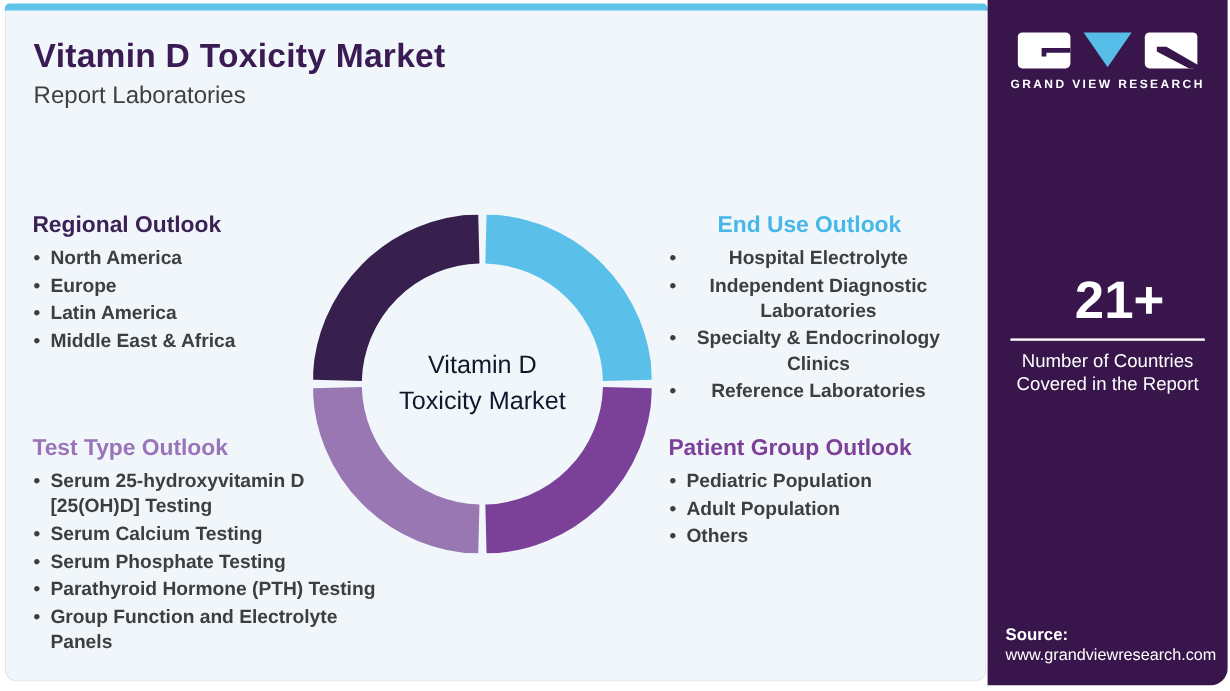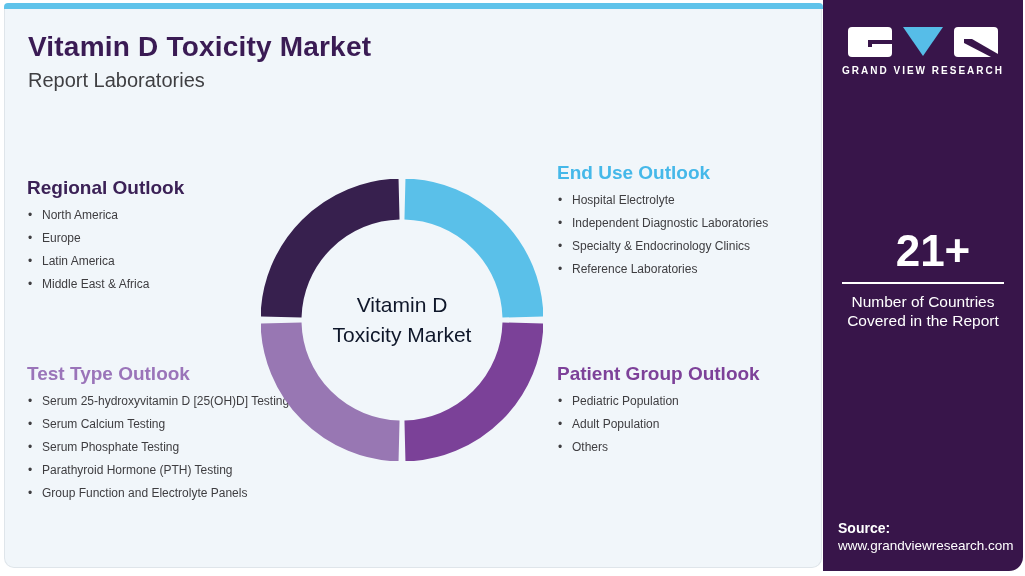--- a/index.html
+++ b/index.html
@@ -10,27 +10,27 @@
 
   .card{position:absolute;left:4px;top:9px;width:818px;height:559px;background:#f1f6fa;
         border:1px solid #dfe5ea;border-top:none;border-radius:0 0 10px 10px;box-sizing:border-box;}
 
   .header{position:absolute;left:23px;top:22px;}
   .title{font-size:28px;font-weight:bold;color:#3a1b54;letter-spacing:.2px;line-height:32px;margin:0;}
   .subtitle{font-size:20px;color:#3f3f42;margin-top:6px;}
 
   .sec{position:absolute;}
   .sec h2{margin:0 0 6px 0;font-size:19px;font-weight:bold;line-height:22px;}
-  .sec ul{list-style:none;margin:0;padding:0;font-size:12px;color:#3e3d40;}
+  .sec ul{list-style:none;margin:0;padding:0;font-size:16px;color:#3e3d40;font-weight:bold;}
   .sec li{position:relative;padding-left:15px;line-height:21px;margin-bottom:2px;}
   .sec li::before{content:"•";position:absolute;left:1px;top:0;}
 
   .sec-regional{left:22px;top:168px;width:300px;}
   .sec-testtype{left:22px;top:354px;width:292px;}
-  .sec-enduse{left:552px;top:153px;width:235px;}
+  .sec-enduse{left:552px;top:168px;width:235px;text-align:center;}
   .sec-patient{left:552px;top:354px;width:240px;}
 
   .donut-wrap{position:absolute;left:256px;top:170px;width:282px;height:282px;}
   .donut-wrap svg{position:absolute;left:0;top:0;}
   .donut-center{position:absolute;inset:0;display:flex;flex-direction:column;align-items:center;justify-content:center;
                 text-align:center;color:#0f172a;font-size:21px;line-height:30px;}
 
   .sidebar{position:absolute;left:823px;top:0;width:200px;height:571px;border-radius:0 0 14px 0;color:#ffffff;}
   .logo{position:absolute;left:0;top:26px;width:200px;text-align:center;}
   .logo svg{display:block;margin:0 auto;}

